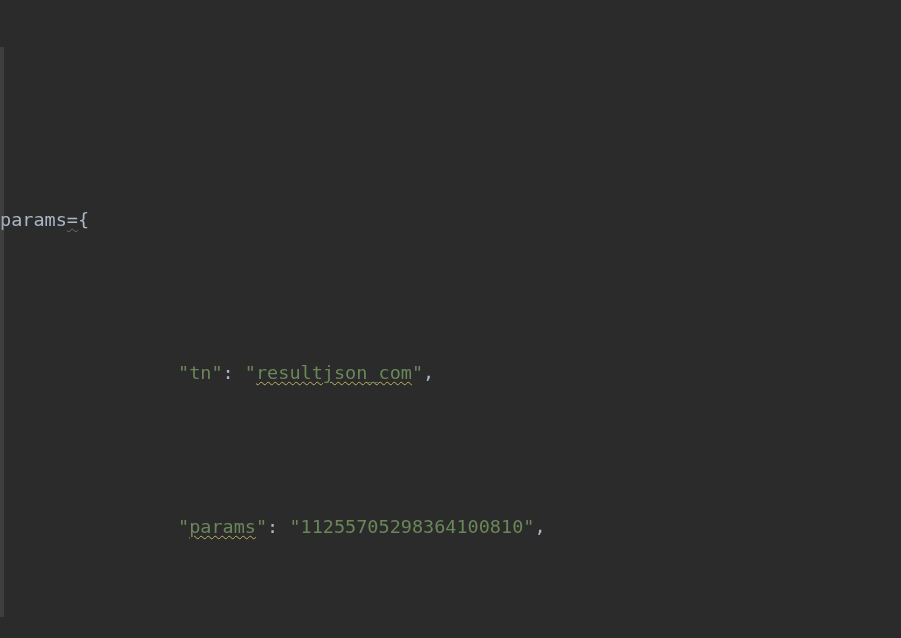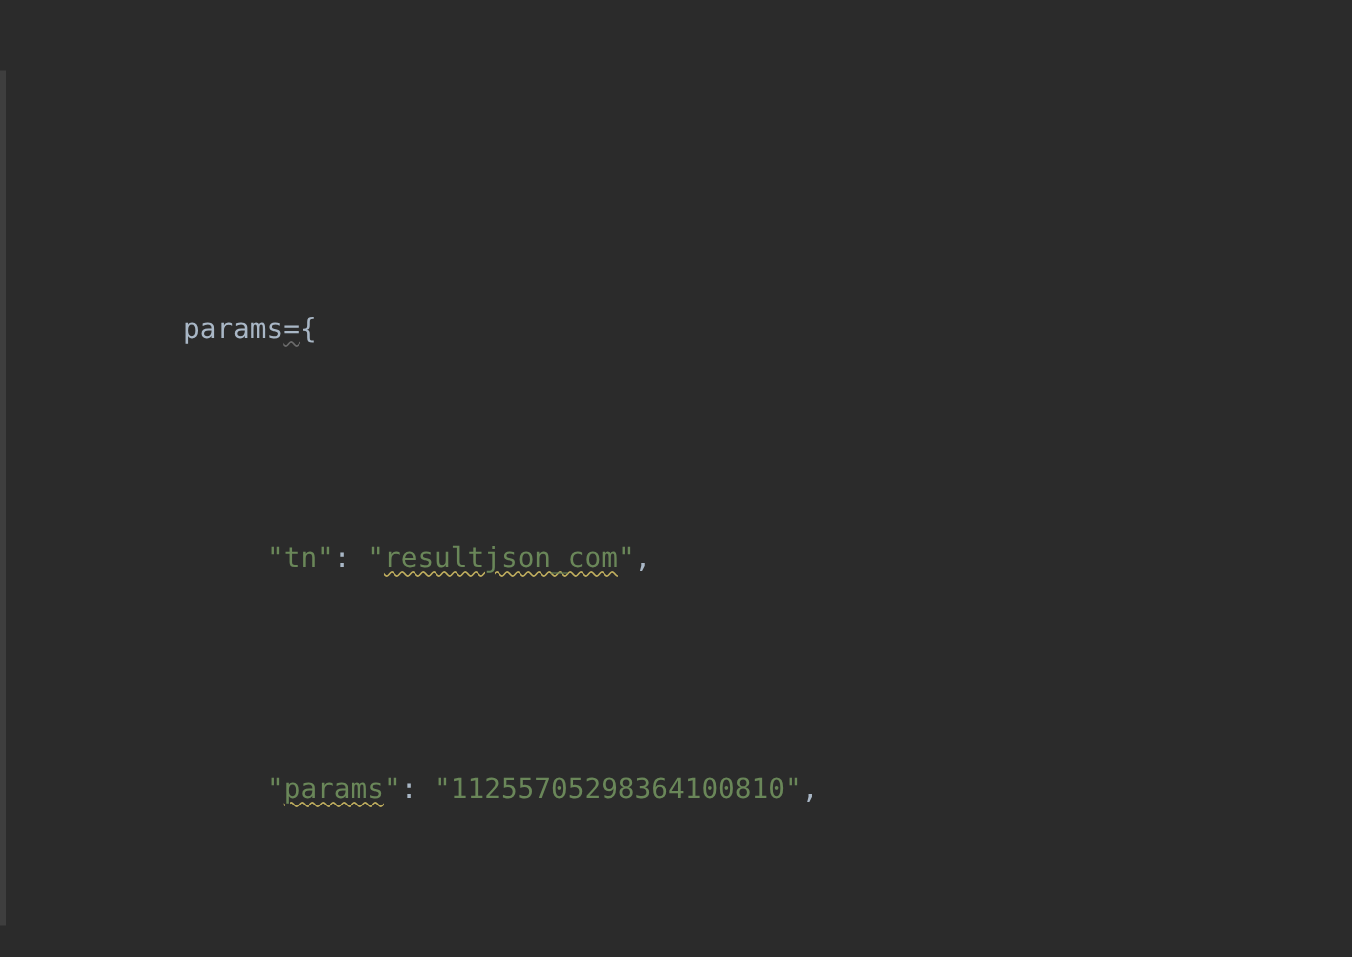--- a/index.html
+++ b/index.html
@@ -13,21 +13,21 @@
     font-size: 18.5px;
     line-height: 38.4px;
   }
   .editor {
     position: relative;
     padding: 47px 0 0 0;
     color: #a9b7c6;
     white-space: pre;
   }
   .line { display: block; }
-  .indent0 { padding-left: 122px; }
+  .indent0 { }
   .indent1 { padding-left: 178px; }
 
   
   .str    { color: #6a8759; }
   .var    { color: #a9b7c6; }
   .punct  { color: #a9b7c6; }
   .brace  { color: #a9b7c6; }
   .op     { color: #a9b7c6; }
 
   .squiggle-yellow {

